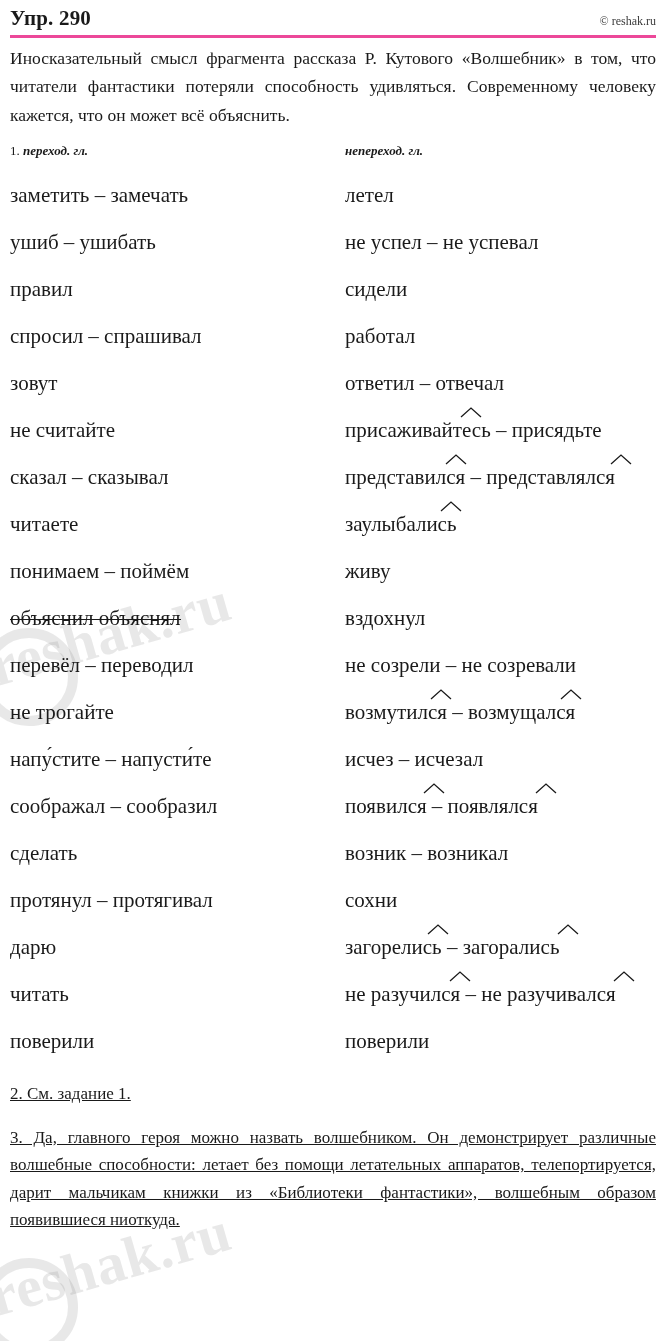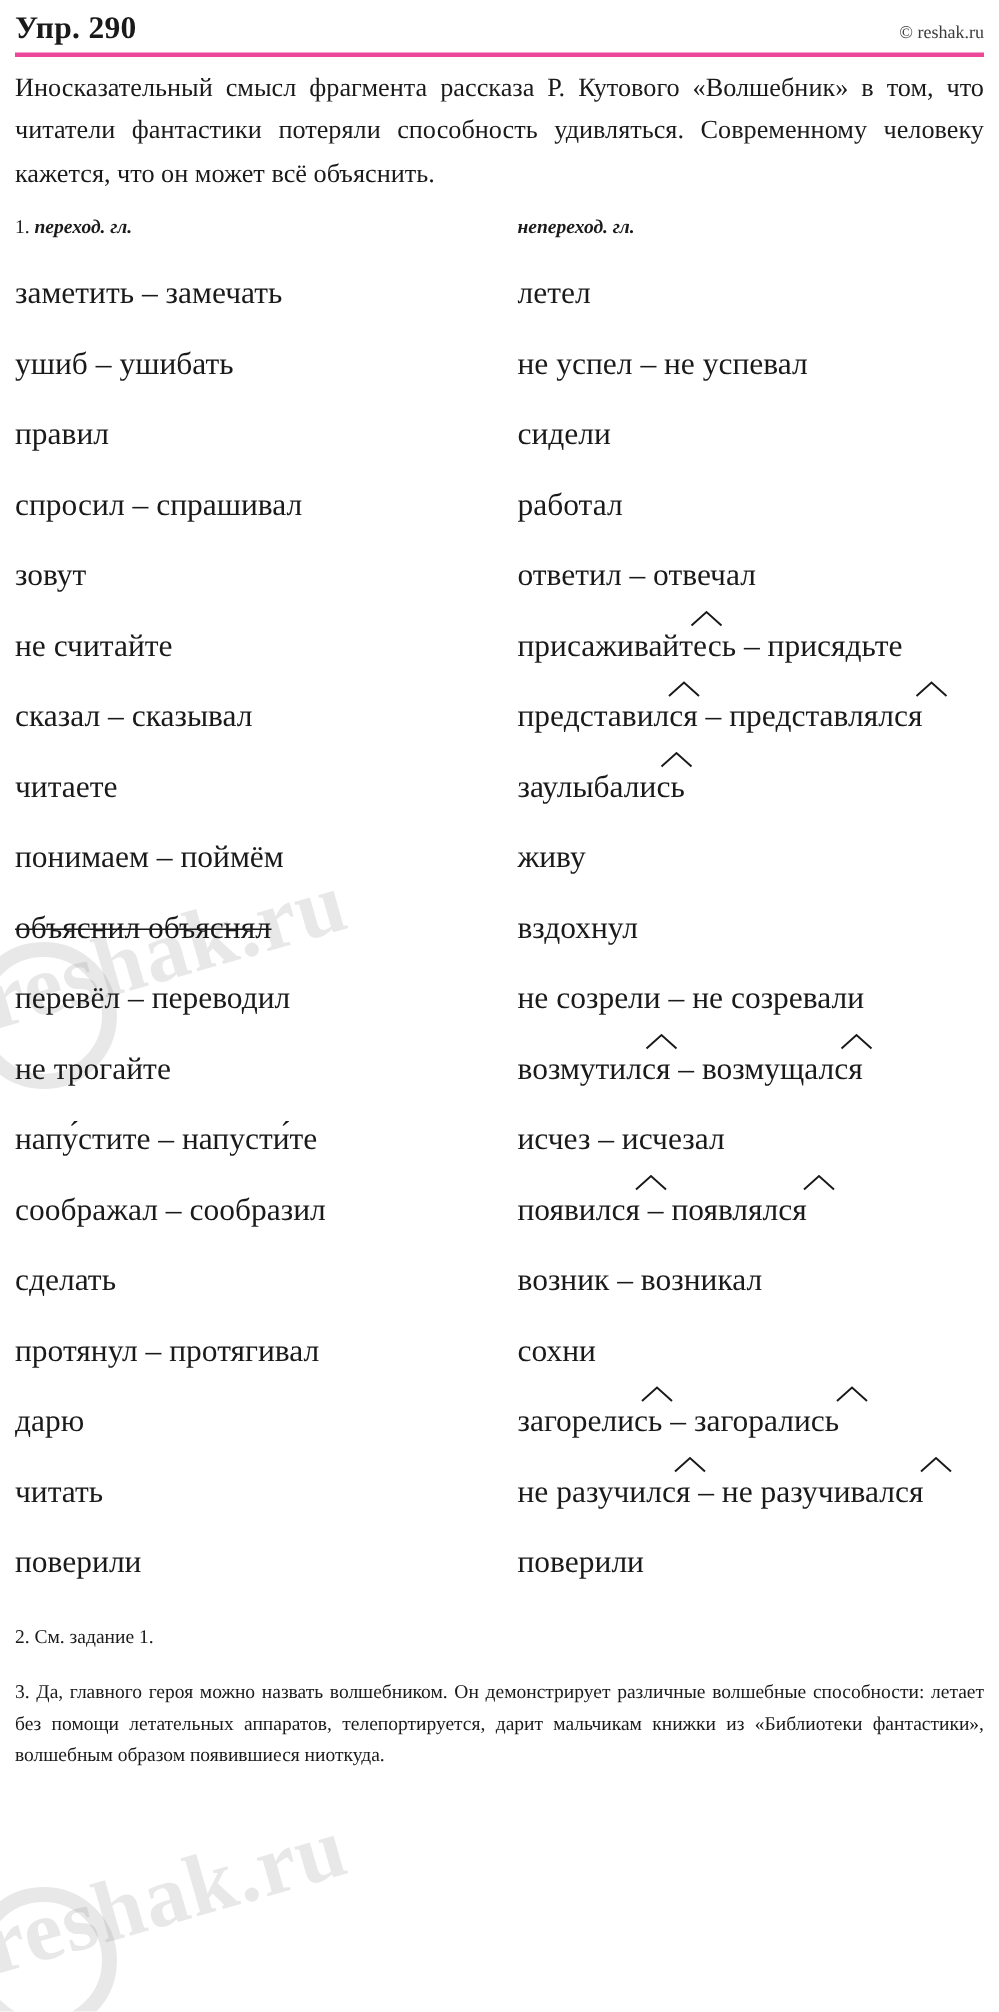--- a/index.html
+++ b/index.html
@@ -105,25 +105,26 @@
     right: 0;
     top: 50%;
     border-top: 1px solid #1a1a1a;
   }
 
   
   .tail {
     margin-top: 4px;
   }
   .tail p {
-    font-size: 13px;
+    font-size: 17px;
     line-height: 1.62;
     margin: 0 0 16px 0;
     text-align: justify;
     text-justify: inter-word;
+    text-decoration: underline;
   }
   .tail p:last-child { margin-bottom: 0; }
 
   
   .wm {
     position: absolute;
     font-family: "Liberation Serif", serif;
     font-size: 58px;
     font-weight: bold;
     color: rgba(120,120,120,0.17);

